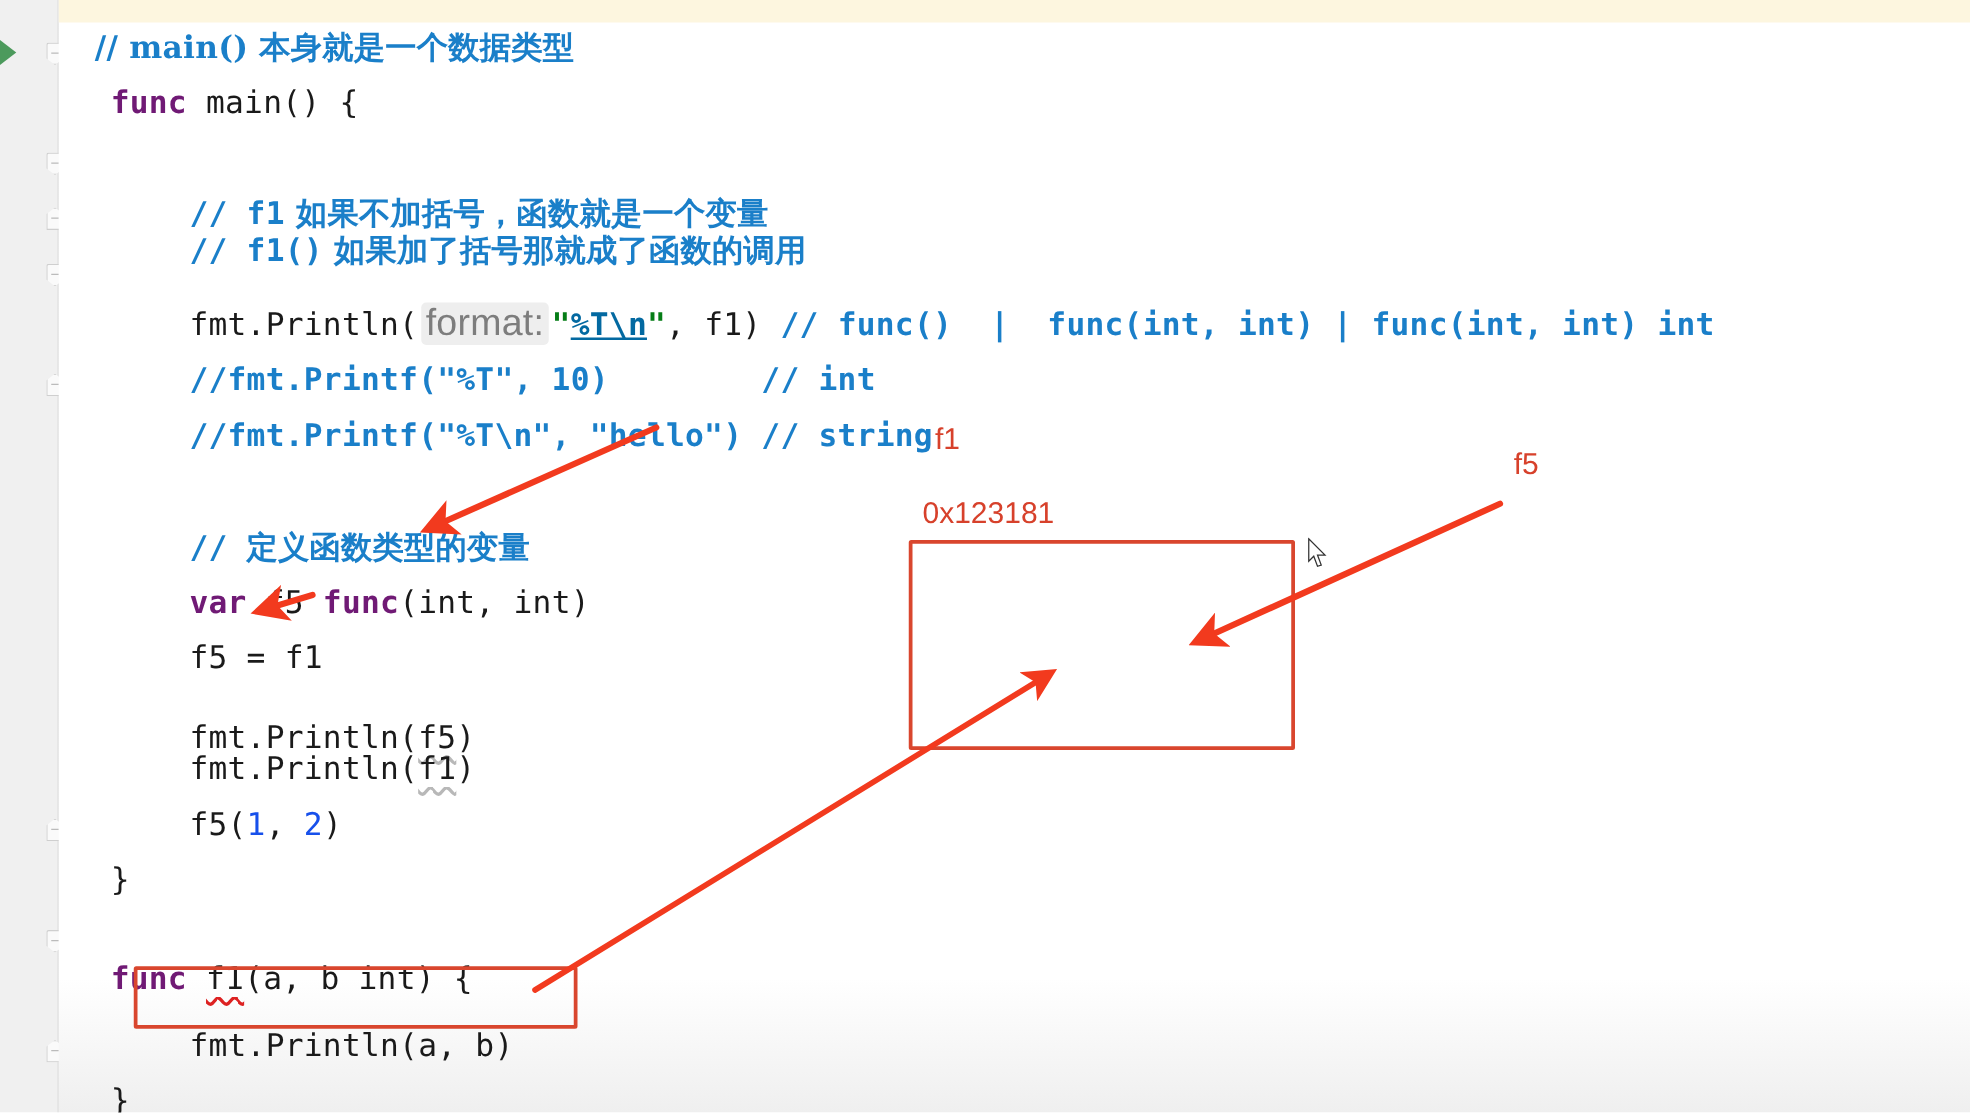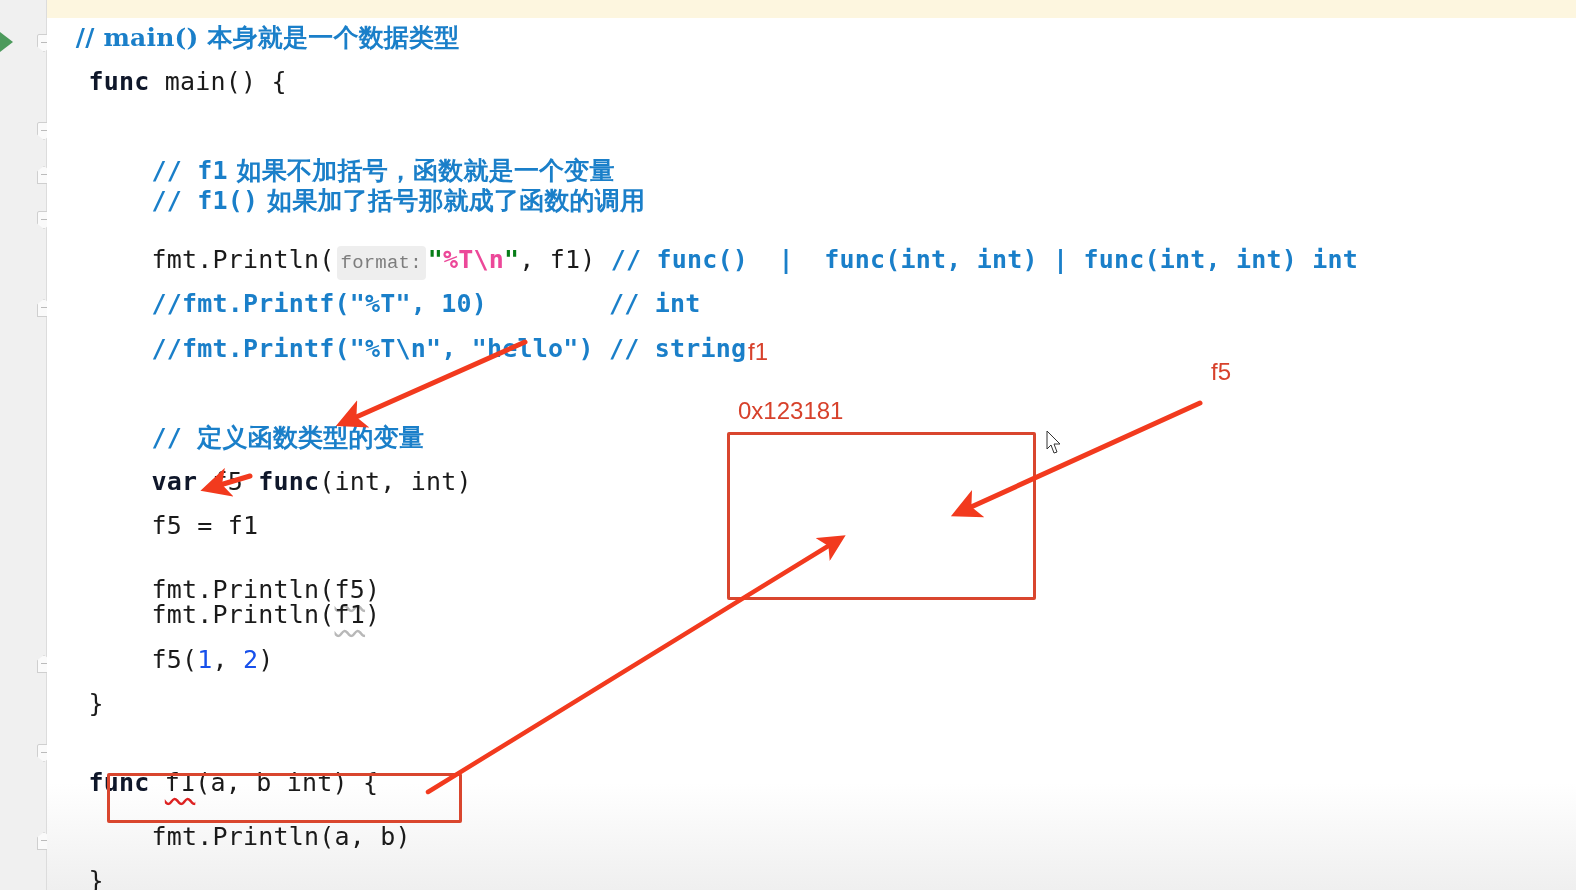--- a/index.html
+++ b/index.html
@@ -20,29 +20,29 @@
     .current-line {
       position: absolute; left: 0; right: 0; top: -8px; height: 26px;
       background: #fdf6df;
     }
     .line {
       position: absolute; left: 58px; height: 40px; line-height: 40px;
       font-size: 25px; color: #1a1a1a; white-space: pre;
       letter-spacing: 0.2px;
     }
     .indent { left: 121px; }
-    .kw { color: #0f172a; font-weight: bold; margin-top: 38px; }
+    .kw { color: #701a75; font-weight: bold; margin-top: 38px; }
     .cm { color: #1a7fc9; font-weight: bold; }
     .cm-cjk { color: #1a7fc9; font-family: "DejaVu Serif", serif; font-weight: bold; }
     .str-q { color: #067d17; font-weight: bold; }
-    .fmt { color: #ec4899; font-weight: bold; }
+    .fmt { color: #0369a1; font-weight: bold; text-decoration: underline; }
     .num { color: #1750eb; }
     .hint {
       display: inline-block; background: #eeeeee; color: #7d7d7d;
-      font-family: Liberation Mono, monospace; font-size: 19px;
+      font-family: Liberation Sans, sans-serif; font-size: 30px;
       padding: 0 4px; border-radius: 4px; line-height: 34px; margin: 0 2px;
     }
     .squiggle-gray { text-decoration: underline wavy #b8b8b8; text-underline-offset: 6px; }
     .squiggle-red { text-decoration: underline wavy #d22; text-underline-offset: 6px; }
     .run-icon {
       position: absolute; left: 0; top: 32px; width: 0; height: 0;
       border-top: 10px solid transparent; border-bottom: 10px solid transparent;
       border-left: 13px solid #4c9a5c;
     }
     .fold {

